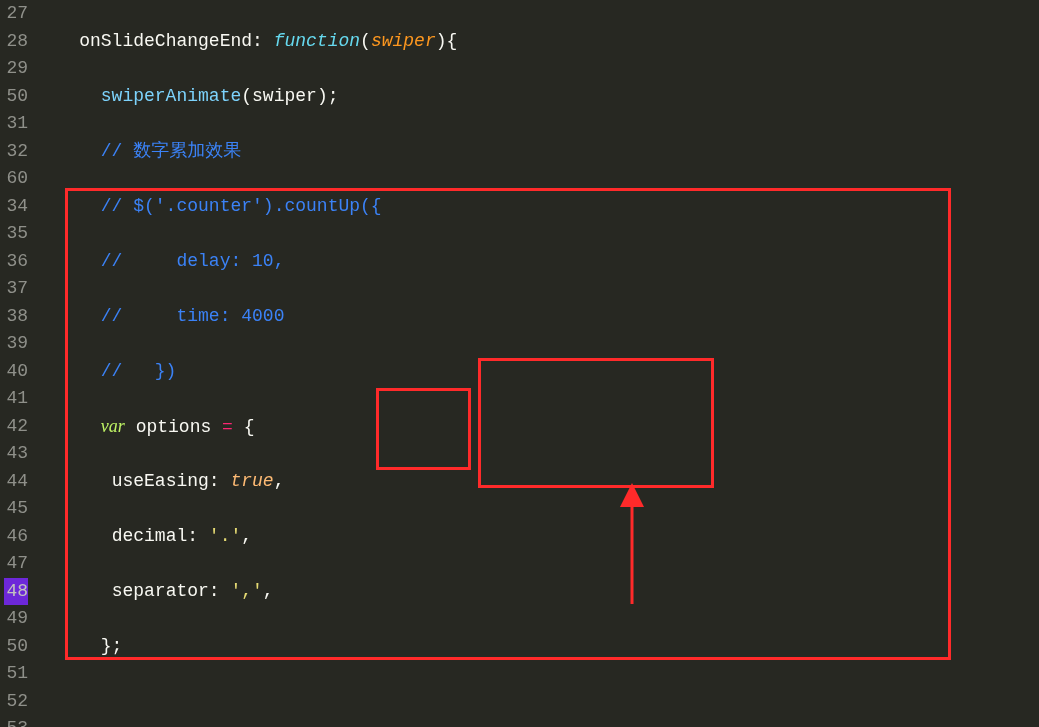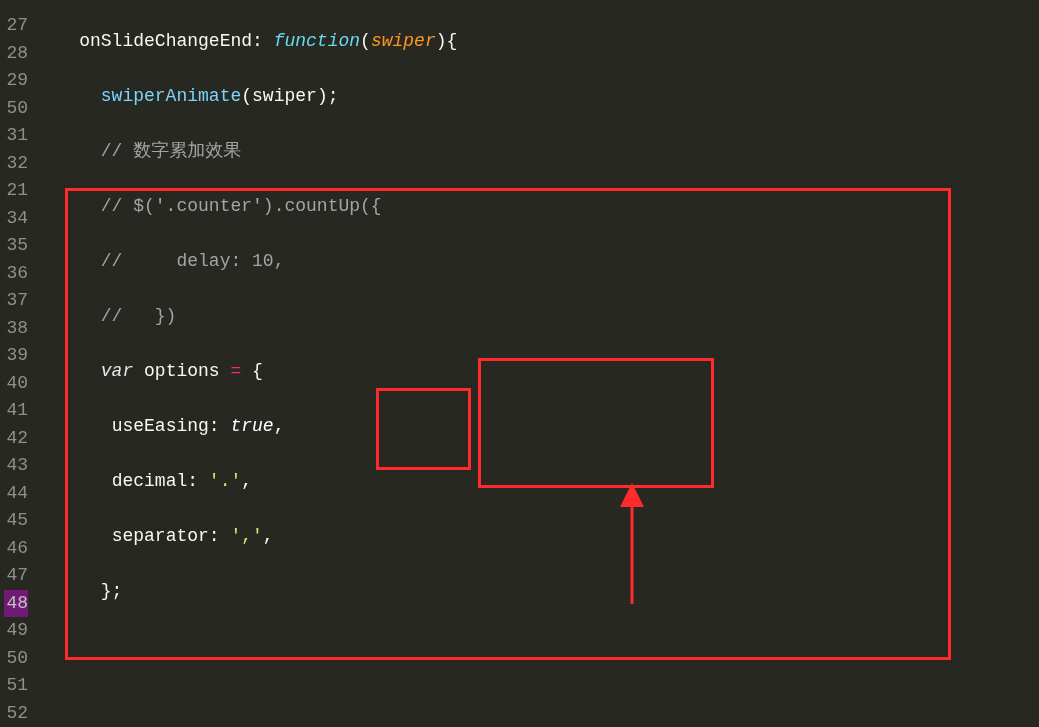--- a/index.html
+++ b/index.html
@@ -15,50 +15,50 @@
     position: relative;
   }
   .editor {
     display: flex;
     height: 100%;
   }
   .gutter {
     background: #272822;
     color: #8f908a;
     text-align: right;
-    padding: 12px 8px 0 4px;
+    padding: 0 8px 0 4px;
     user-select: none;
     flex-shrink: 0;
     width: 36px;
   }
   .gutter .ln {
     height: 27.5px;
   }
   .gutter .ln.active {
-    background: #701a75;
+    background: #6d28d9;
     color: #c2c2bf;
   }
   .code {
     flex: 1;
     white-space: pre;
     position: relative;
   }
   .line {
     height: 27.5px;
   }
   
-  .kw   { color: #e5e5e5; font-style: italic; }      
+  .kw   { color: #bef264; font-style: italic; font-family: Liberation Serif, serif; }      
   .kw2  { color: #f92672; }                           
   .fn   { color: #66d9ef; font-style: italic; text-align: center; }       
   .name { color: #7dd3fc; }                           
   .id   { color: #f8f8f2; }                           
   .str  { color: #e6db74; }                           
-  .cmt  { color: #a3a3a3; }                           
+  .cmt  { color: #3b82f6; }                           
   .pun  { color: #f8f8f2; }                           
-  .bool { color: #ffffff; font-style: italic; margin-top: 44px; }       
+  .bool { color: #fdba74; font-style: italic; margin-top: 44px; }       
   .param{ color: #fd971f; font-style: italic; }
 
   
   .annot-box {
     position: absolute;
     border: 3px solid #ff2a2a;
     pointer-events: none;
   }
   .arrow {
     position: absolute;
@@ -69,21 +69,21 @@
 <body>
 
 <div class="editor">
   <div class="gutter">
     <div class="ln">27</div>
     <div class="ln">28</div>
     <div class="ln">29</div>
     <div class="ln">50</div>
     <div class="ln">31</div>
     <div class="ln">32</div>
-    <div class="ln">21</div>
+    <div class="ln">60</div>
     <div class="ln">34</div>
     <div class="ln">35</div>
     <div class="ln">36</div>
     <div class="ln">37</div>
     <div class="ln">38</div>
     <div class="ln">39</div>
     <div class="ln">40</div>
     <div class="ln">41</div>
     <div class="ln">42</div>
     <div class="ln">43</div>
@@ -98,20 +98,21 @@
     <div class="ln">52</div>
     <div class="ln">53</div>
   </div>
 
   <div class="code">
 <div class="line">    <span class="id">onSlideChangeEnd</span><span class="pun">: </span><span class="fn">function</span><span class="pun">(</span><span class="param">swiper</span><span class="pun">){</span></div>
 <div class="line">      <span class="name">swiperAnimate</span><span class="pun">(</span><span class="id">swiper</span><span class="pun">);</span></div>
 <div class="line">      <span class="cmt">// 数字累加效果</span></div>
 <div class="line">      <span class="cmt">// $('.counter').countUp({</span></div>
 <div class="line">      <span class="cmt">//     delay: 10,</span></div>
+<div class="line">      <span class="cmt">//     time: 4000</span></div>
 <div class="line">      <span class="cmt">//   })</span></div>
 <div class="line">      <span class="kw">var</span><span class="pun"> </span><span class="id">options</span><span class="pun"> </span><span class="kw2">=</span><span class="pun"> {</span></div>
 <div class="line">       <span class="id">useEasing</span><span class="pun">: </span><span class="bool">true</span><span class="pun">,</span></div>
 <div class="line">       <span class="id">decimal</span><span class="pun">: </span><span class="str">'.'</span><span class="pun">,</span></div>
 <div class="line">       <span class="id">separator</span><span class="pun">: </span><span class="str">','</span><span class="pun">,</span></div>
 <div class="line">      <span class="pun">};</span></div>
 
 
 
 

